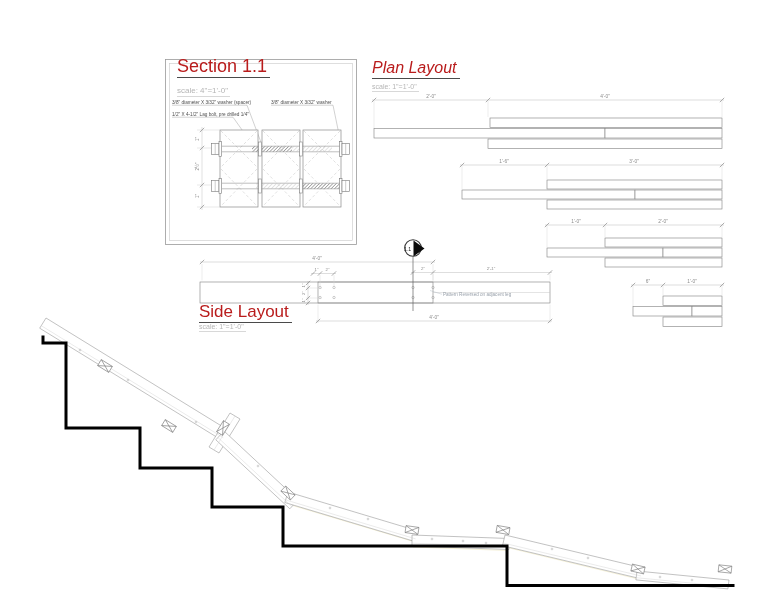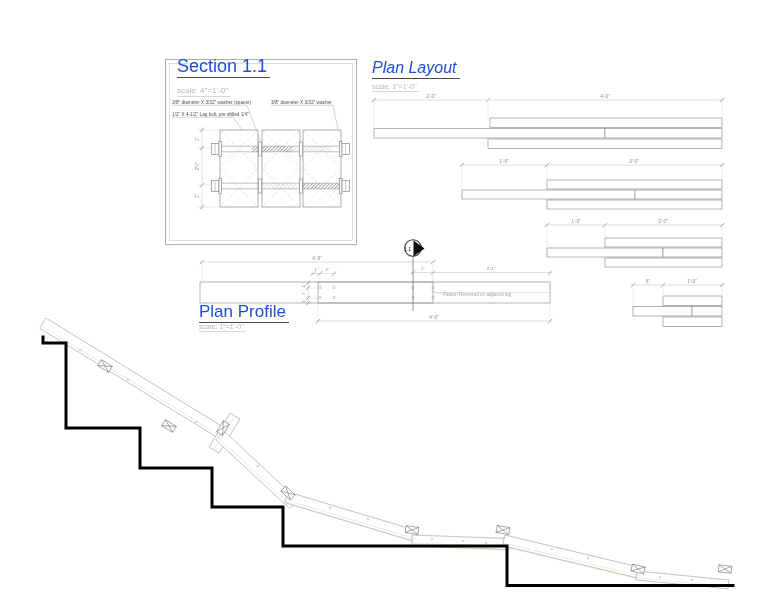--- a/index.html
+++ b/index.html
@@ -1,20 +1,20 @@
 <!DOCTYPE html>
 <html><head>
 <meta charset="utf-8">
 <style>
   html,body{margin:0;padding:0;background:#fff;}
   .stage{position:relative;width:783px;height:605px;background:#ffffff;overflow:hidden;
          font-family:"Liberation Sans",sans-serif;}
   .stage svg{position:absolute;left:0;top:0;}
   svg text{font-family:"Liberation Sans",sans-serif;}
-  .dtitle{position:absolute;color:#1d4ed8;line-height:1;white-space:nowrap;
+  .dtitle{position:absolute;color:#b91c1c;line-height:1;white-space:nowrap;
           border-bottom:1px solid #4a4a4a;padding:0 3px 2px 0;}
   .dscale{position:absolute;color:#b5b5b5;line-height:1;white-space:nowrap;
           border-bottom:1px solid #d8d8d8;padding:0 2px 1px 0;}
 </style>
 </head>
 <body>
 
 <div class="stage">
 
 <svg width="783" height="605" viewBox="0 0 783 605">
@@ -320,16 +320,16 @@
     <path d="M43,337 L43,343 L66,343 L66,428 L140,428 L140,468 L212,468 L212,507 L283,507 L283,546 L507,546 L507,585.5 L733,585.5" fill="none" stroke="#000000" stroke-width="3" stroke-linejoin="miter" stroke-linecap="square"></path>
   </g>
 </svg>
 
 <div class="dtitle" style="left:177px;top:57px;font-size:18px;">Section 1.1</div>
 <div class="dscale" style="left:177px;top:87px;font-size:8px;">scale: 4"=1'-0"</div>
 
 <div class="dtitle" style="left:372px;top:60px;font-size:16px;font-style:italic;">Plan Layout</div>
 <div class="dscale" style="left:372px;top:83px;font-size:7px;">scale: 1"=1'-0"</div>
 
-<div class="dtitle" style="left:199px;top:303px;font-size:17px;">Plan Profile</div>
+<div class="dtitle" style="left:199px;top:303px;font-size:17px;">Side Layout</div>
 <div class="dscale" style="left:199px;top:323px;font-size:7px;">scale: 1"=1'-0"</div>
 
 </div>
 
 </body></html>

